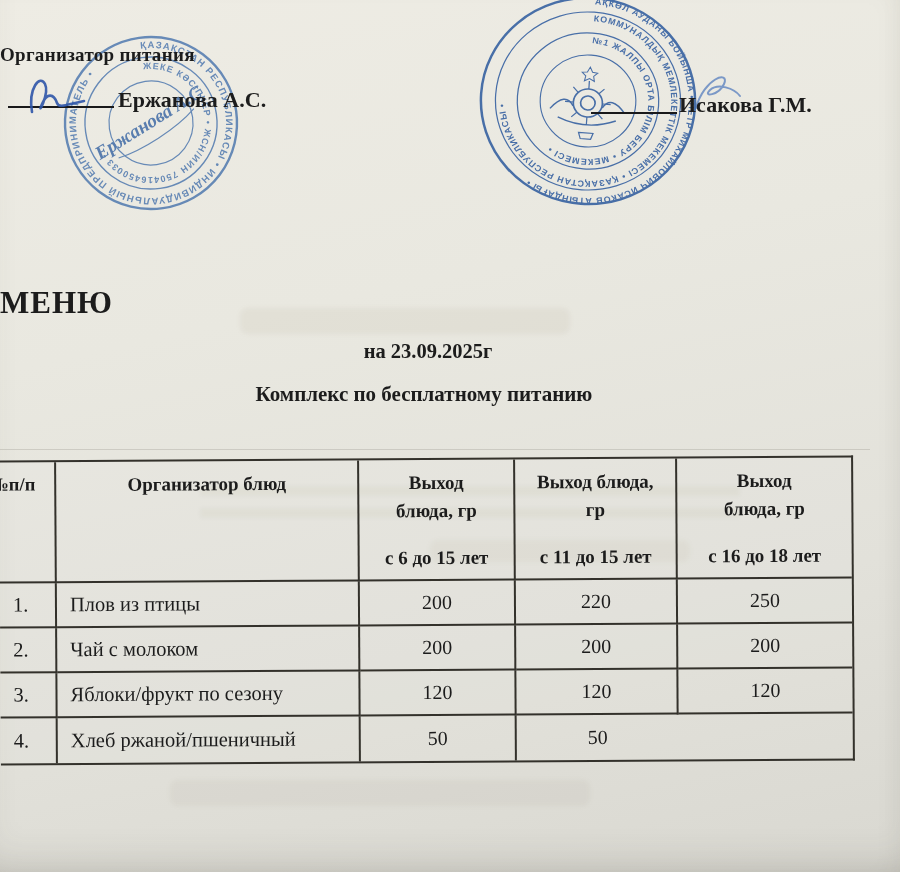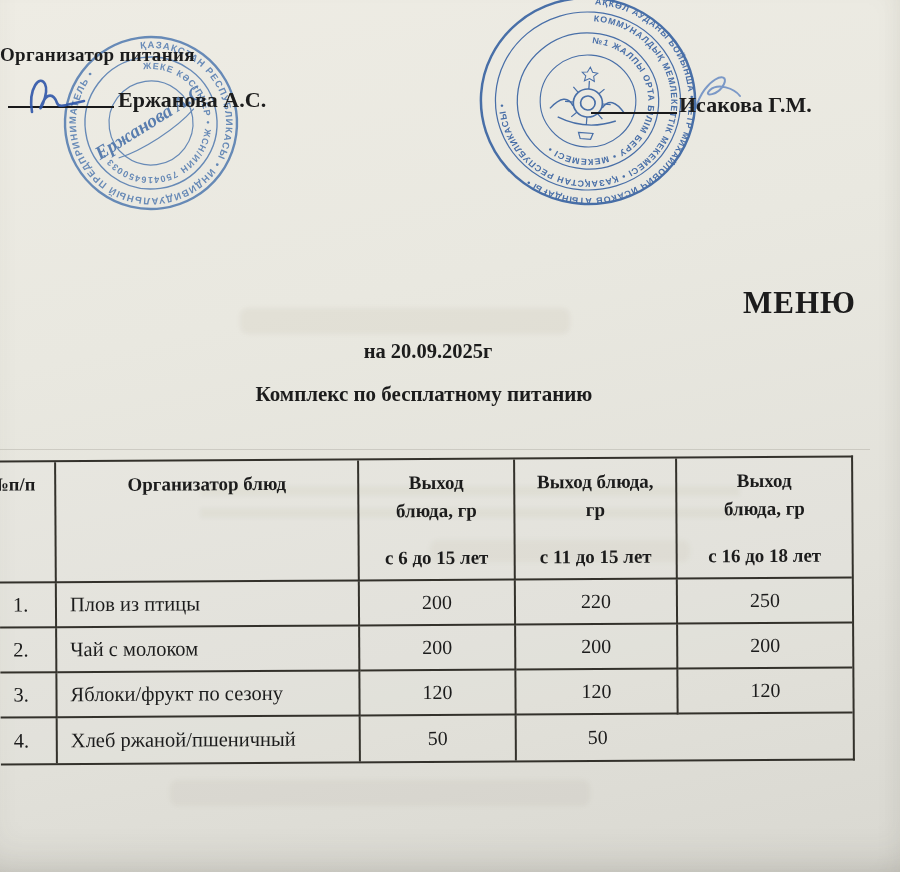--- a/index.html
+++ b/index.html
@@ -20,21 +20,21 @@
   .sig-name-right{left:679px;top:92px;}
   .sig-line{position:absolute;border-bottom:2px solid #19191a;}
   .sig-line-left{left:8px;top:106px;width:106px;}
   .sig-line-right{left:591px;top:112px;width:86px;}
   .sig-stroke{position:absolute;}
   
   .stamp{position:absolute;mix-blend-mode:multiply;}
   .stamp-left{left:60px;top:32px;opacity:.88;transform:rotate(-8deg);}
   .stamp-right{left:482px;top:-5px;opacity:.92;transform:rotate(4deg) scaleX(1.04);}
   
-  .doc-title{position:absolute;left:0;top:285px;width:856px;text-align:right;font-weight:bold;font-size:31px;letter-spacing:1px;}
+  .doc-title{position:absolute;left:0;top:285px;width:856px;text-align:left;font-weight:bold;font-size:31px;letter-spacing:1px;}
   .doc-date{position:absolute;left:0;top:340px;width:856px;text-align:center;font-weight:bold;font-size:20.5px;}
   .doc-subtitle{position:absolute;left:0;top:382px;width:848px;text-align:center;font-weight:bold;font-size:21px;}
   
   .menu-table{
     position:absolute;left:0;top:458px;width:854px;height:305px;
     transform:rotate(-0.35deg);transform-origin:50% 50%;
     border:2px solid #33312b;border-left:none;box-sizing:border-box;
     display:grid;
     grid-template-columns:57px 303px 156px 162px 1fr;
     grid-template-rows:121px 45px 45px 45px 1fr;
@@ -151,21 +151,21 @@
   </svg>
   <div class="sig-name sig-name-left">Ержанова А.С.</div>
 
   <div class="sig-line sig-line-right"></div>
   <svg class="sig-stroke" style="left:690px;top:68px;" width="60" height="46">
     <path d="M6,40 C14,10 40,2 34,16 C29,27 12,30 20,22 C28,15 44,20 50,28" stroke="#3f6db8" stroke-width="2" fill="none" stroke-linecap="round" opacity=".65"></path>
   </svg>
   <div class="sig-name sig-name-right">Исакова Г.М.</div>
 
   <div class="doc-title">МЕНЮ</div>
-  <div class="doc-date">на 20.09.2025г</div>
+  <div class="doc-date">на 23.09.2025г</div>
   <div class="doc-subtitle">Комплекс по бесплатному питанию</div>
 
   <div class="menu-table">
 
     <div class="cell hcell h-num">
       <span class="h-title">№п/п</span>
     </div>
     <div class="cell hcell h-dish">
       <span class="h-title">Организатор блюд</span>
     </div>

